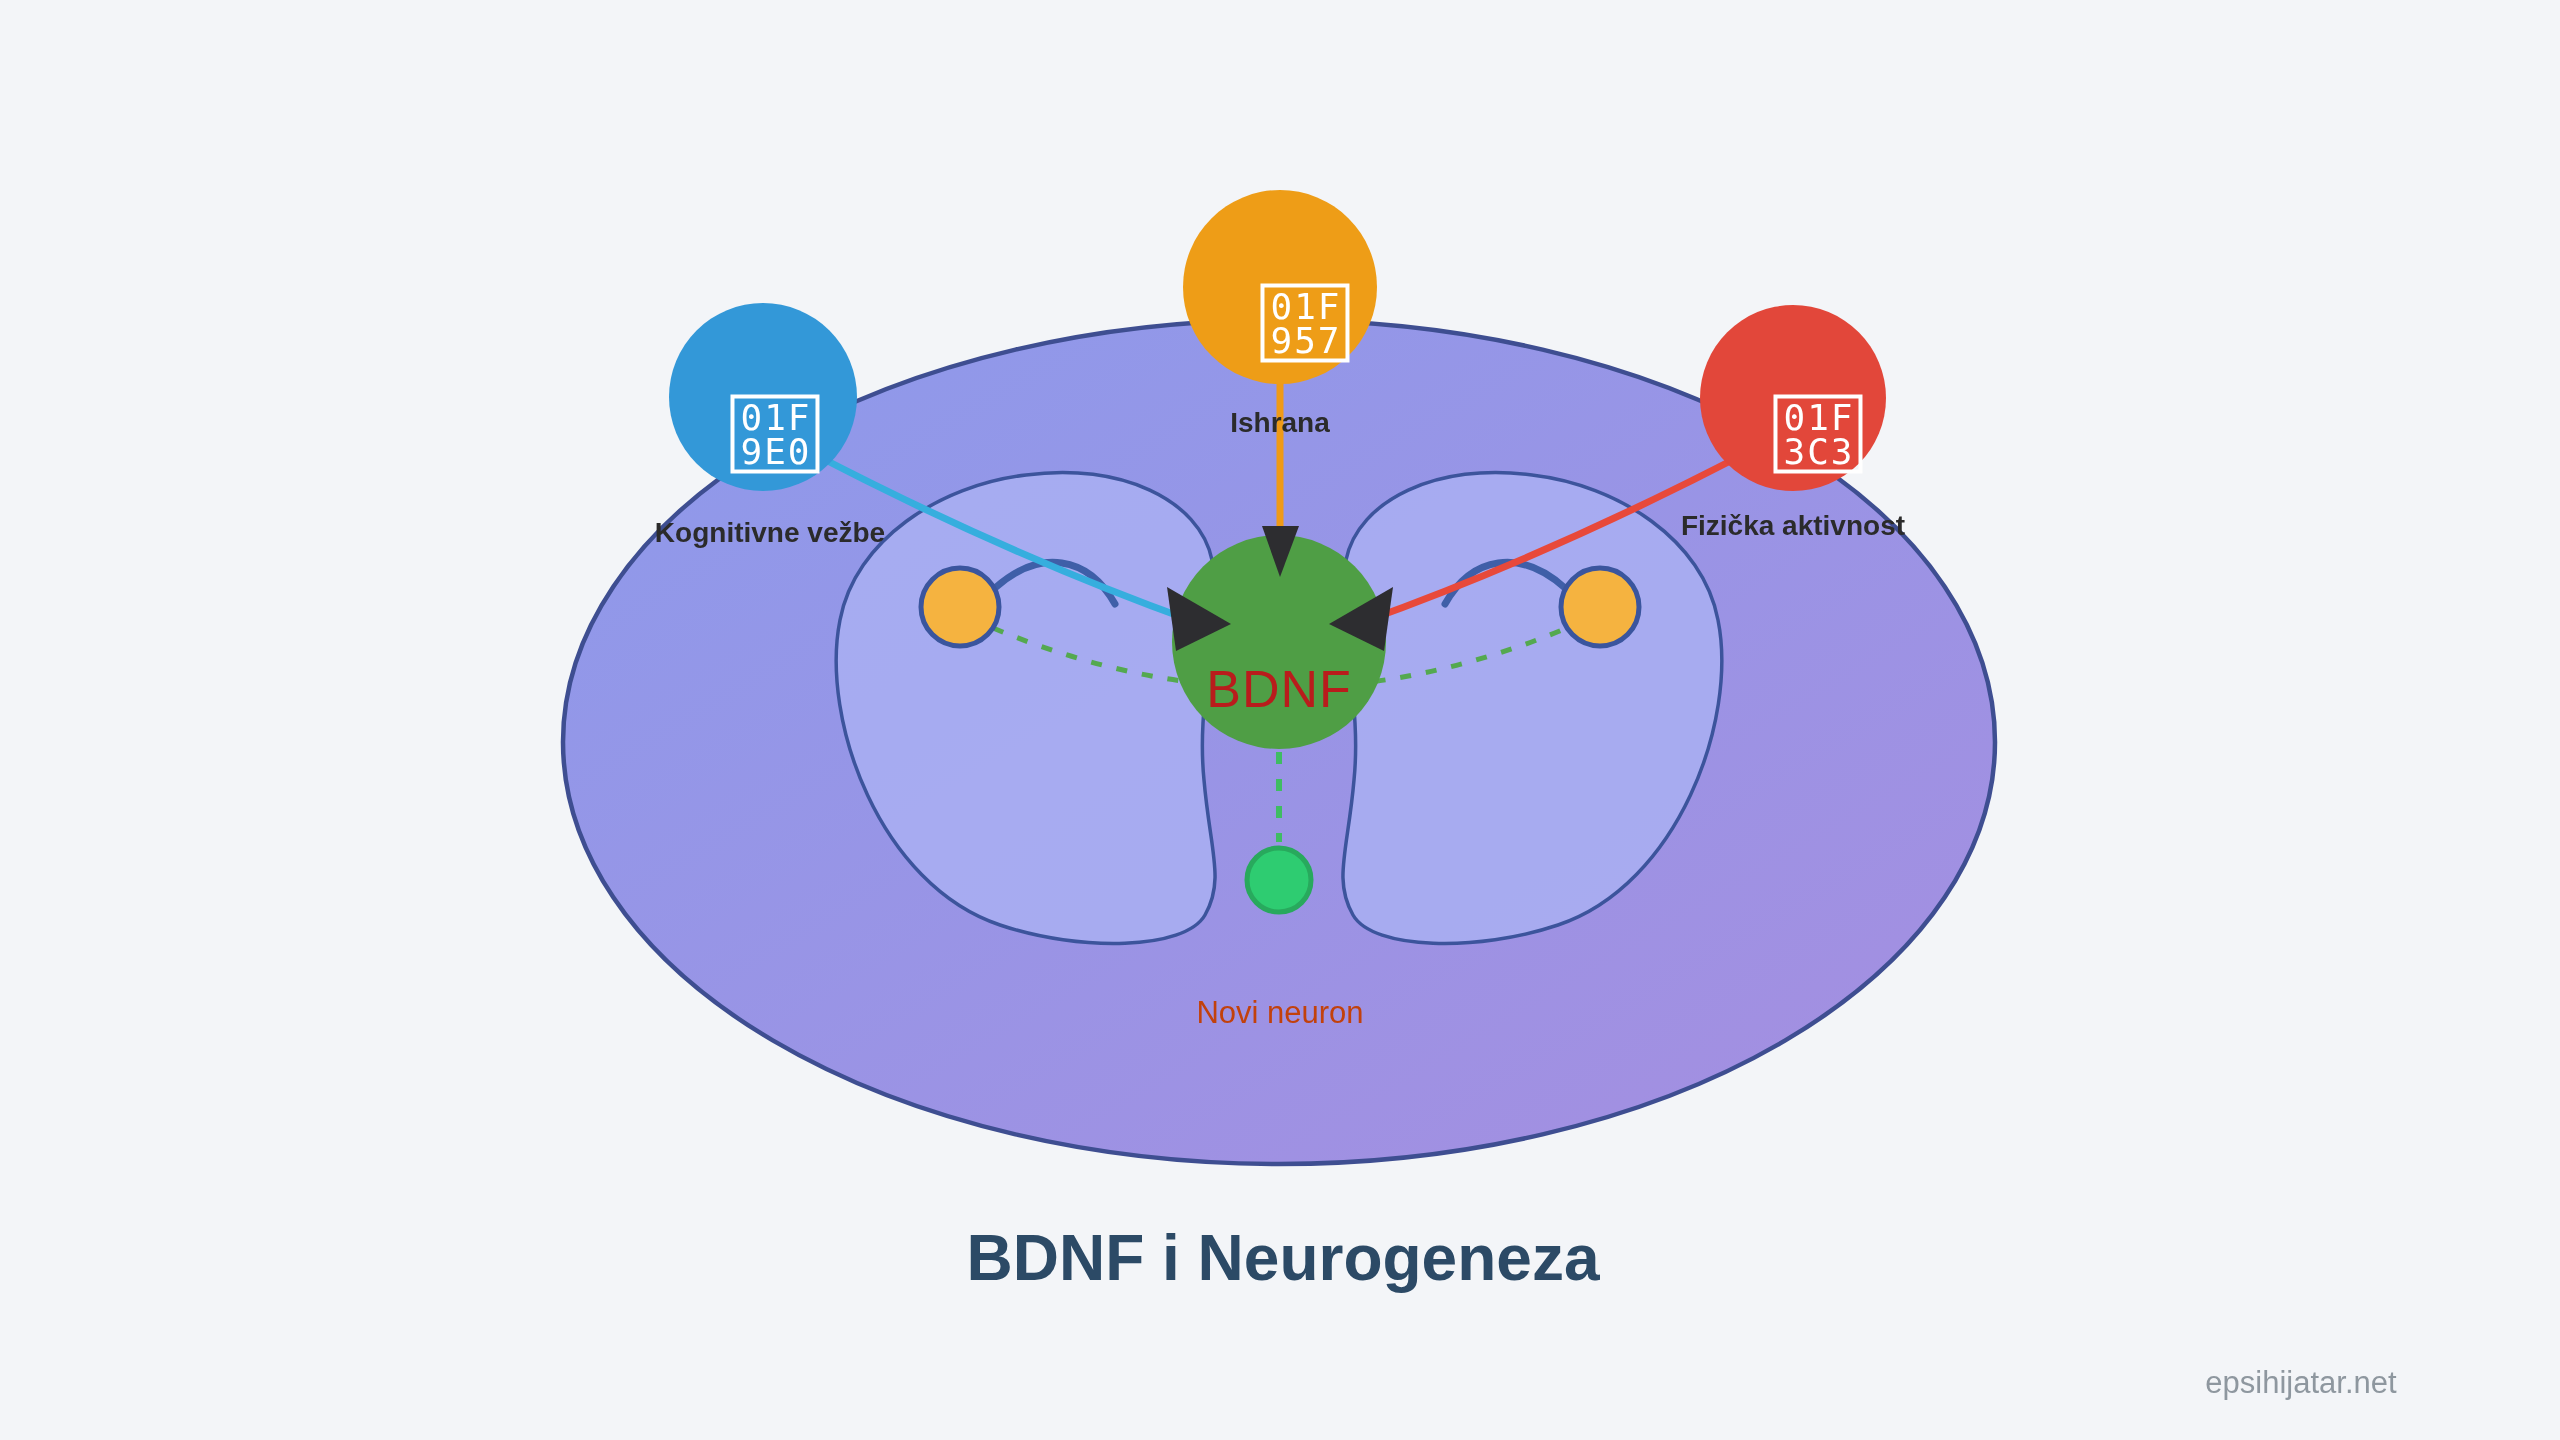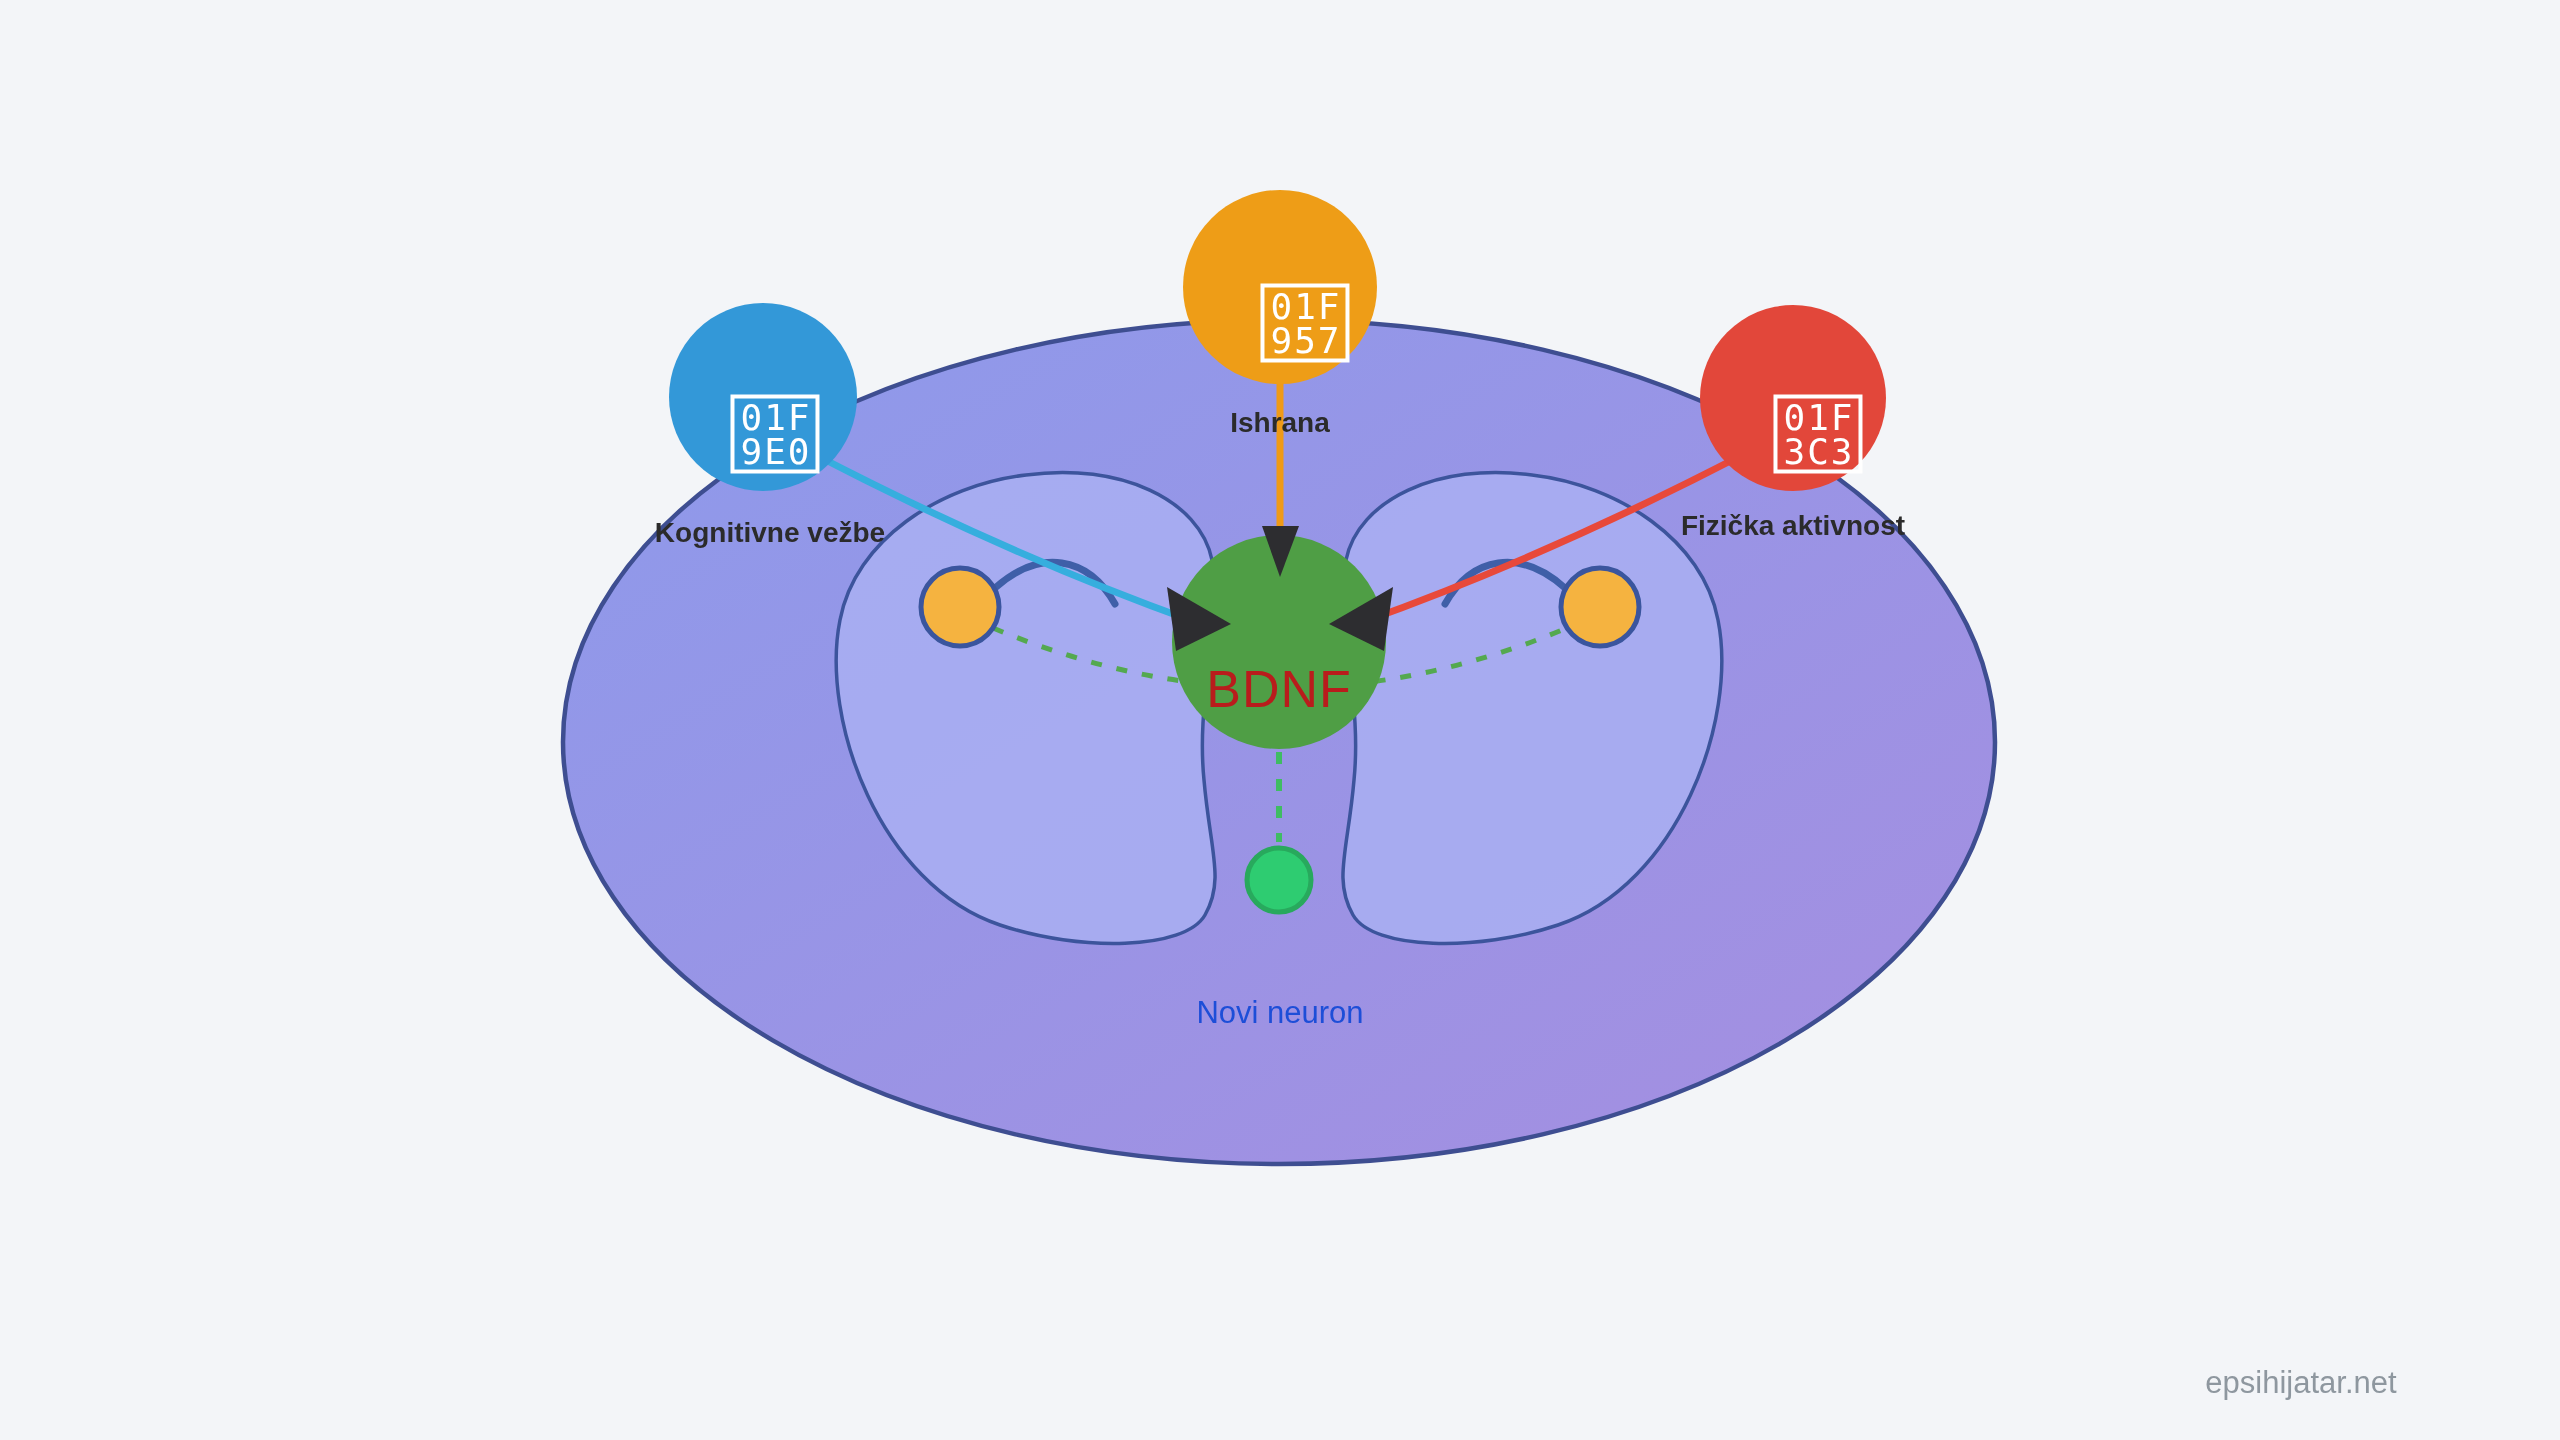--- a/index.html
+++ b/index.html
@@ -44,21 +44,21 @@
   .tofu-row { display: block; }
   .bdnf-label {
     font-size: 52px;
     font-weight: normal;
     color: #b91c1c;
     letter-spacing: 1px;
     margin-top: 44px;
   }
   .neuron-label {
     font-size: 31px;
-    color: #1d4ed8;
+    color: #c2410c;
   }
   .main-title {
     font-size: 64px;
     font-weight: bold;
     color: #2c4a66;
   }
   .main-subtitle {
     font-size: 40px;
     color: #2f4f6e;
   }
@@ -137,16 +137,17 @@
   </div>
 
   <div class="overlay factor-label" style="left:770px; top:533px;text-align:center;">Kognitivne vežbe</div>
   <div class="overlay factor-label" style="left:1280px; top:423px;">Ishrana</div>
   <div class="overlay factor-label" style="left:1793px; top:526px;">Fizička aktivnost</div>
 
   <div class="overlay bdnf-label" style="left:1279px; top:645px;">BDNF</div>
 
   <div class="overlay neuron-label" style="left:1280px; top:1013px;">Novi neuron</div>
 
+  <div class="overlay main-title" style="left:1283px; top:1258px;">BDNF i Neurogeneza</div>
 
   <div class="overlay watermark" style="left:2301px; top:1383px;">epsihijatar.net</div>
 
 </div>
 
 </body></html>

